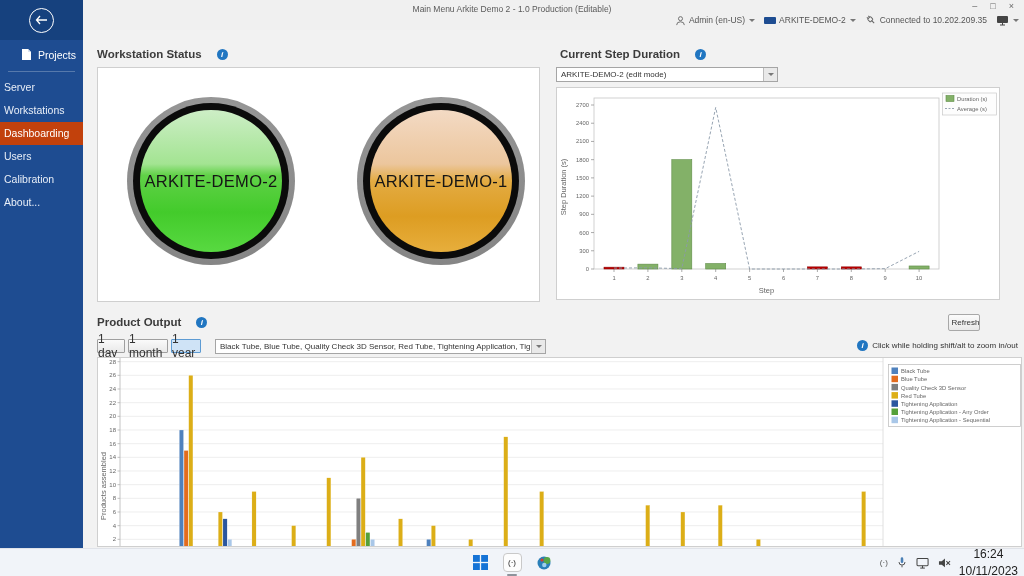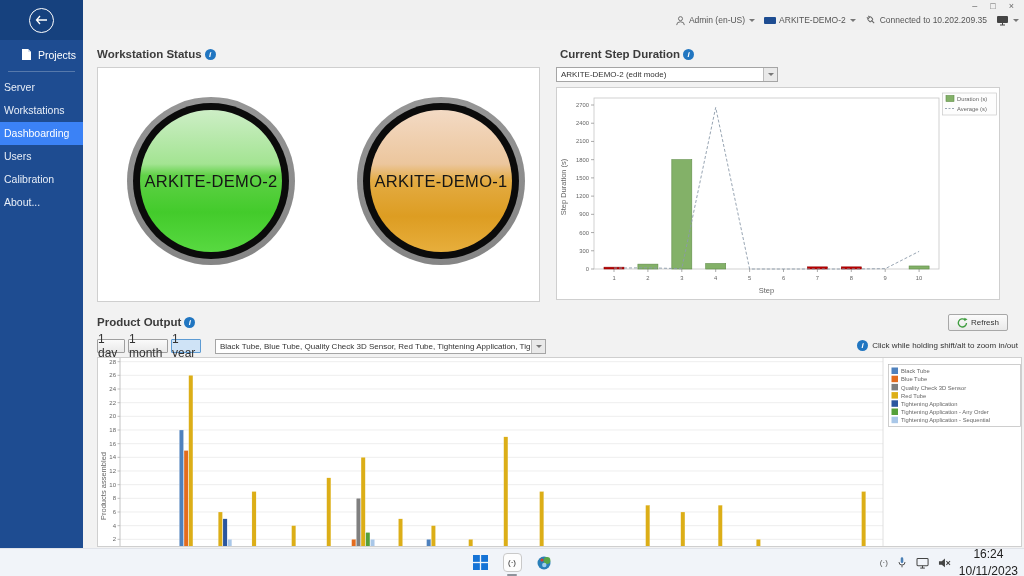--- a/index.html
+++ b/index.html
@@ -16,25 +16,25 @@
   .caret{width:0;height:0;border-left:3px solid transparent;border-right:3px solid transparent;border-top:3.5px solid #777;margin-left:1px;}
   .dev-chip{width:12px;height:7px;background:#1d4c91;border-radius:1px;}
 
   
   .sidebar{position:absolute;left:0;top:0;bottom:28px;width:83px;background:#1e4c91;z-index:5;}
   .back-btn{width:83px;height:40px;background:#16417e;display:flex;align-items:center;justify-content:center;}
   .back-circle{width:25px;height:25px;border:1.4px solid #fff;border-radius:50%;display:flex;align-items:center;justify-content:center;}
   .nav-projects{display:flex;align-items:center;gap:6px;padding:8px 0 8px 21px;color:#fff;font-size:10.5px;}
   .nav-sep{height:1px;background:rgba(255,255,255,.25);margin:2px 8px 4px 8px;}
   .nav-item{height:23px;line-height:23px;padding-left:4px;color:#e8eef7;font-size:10.5px;cursor:default;}
-  .nav-item.sel{background:#3b82f6;color:#fff;}
+  .nav-item.sel{background:#c2410c;color:#fff;}
 
   
   .main{position:absolute;left:83px;top:30px;right:0;bottom:28px;background:#f2f2f2;}
-  .sec-title{position:absolute;font-size:11.5px;font-weight:700;color:#3c3c3c;display:flex;align-items:center;gap:3px;}
+  .sec-title{position:absolute;font-size:11.5px;font-weight:700;color:#3c3c3c;display:flex;align-items:center;gap:15px;}
   .info{display:inline-block;width:11px;height:11px;border-radius:50%;background:#2176c1;color:#fff;
         font-size:8px;font-weight:700;font-style:italic;text-align:center;line-height:11px;}
   .panel{position:absolute;background:#fff;border:1px solid #cfcfcf;}
 
   
   .ws-panel{left:14px;top:37px;width:443px;height:235px;}
   .circle-outer{position:absolute;width:168px;height:168px;border-radius:50%;
      background:radial-gradient(circle at 50% 35%,#a8a8a8,#7c7c7c);padding:6px;}
   .circle-black{width:156px;height:156px;border-radius:50%;background:#0b0b0b;padding:7px;}
   .circle-face{width:142px;height:142px;border-radius:50%;display:flex;align-items:center;justify-content:center;
@@ -45,37 +45,38 @@
   
   .combo{position:absolute;height:15px;background:#fff;border:1px solid #a5a5a5;font-size:8px;color:#333;
      display:flex;align-items:center;}
   .combo .txt{flex:1;padding:0 4px;white-space:nowrap;overflow:hidden;}
   .combo .btn{width:14px;height:100%;background:#e9e9e9;border-left:1px solid #bbb;display:flex;align-items:center;justify-content:center;}
   .step-combo{left:473px;top:37px;width:222px;}
   .step-panel{left:473px;top:57px;width:444px;height:213px;}
 
   
   .po-title{left:14px;top:286px;}
-  .refresh-btn{position:absolute;left:865px;top:284px;width:60px;height:17px;border:1px solid #a8a8a8;
+  .refresh-btn{position:absolute;left:865px;top:284px;width:32px;height:17px;border:1px solid #a8a8a8;
      background:linear-gradient(#fbfbfb,#e9e9e9);display:flex;align-items:center;justify-content:center;gap:3px;
      font-size:8px;color:#333;border-radius:2px;}
   .range-btn{position:absolute;top:309px;height:14px;border:1px solid #9f9f9f;background:linear-gradient(#fafafa,#e9e9e9);
      font-size:12px;color:#333;display:flex;align-items:center;justify-content:center;border-radius:1px;}
   .range-btn.sel{background:#cfe3f6;border-color:#5d9bd3;}
   .prod-combo{left:132px;top:309px;width:331px;}
   .hint{position:absolute;right:6px;top:310px;display:flex;align-items:center;gap:4px;font-size:8px;color:#333;}
   .prod-panel{left:14px;top:327px;width:925px;height:190px;overflow:hidden;}
   svg text{fill:#666;}
 </style>
 </head>
 <body>
 
 <div class="screen">
 
   <div class="titlebar">
+    <div class="win-title">Main Menu Arkite Demo 2 - 1.0 Production  (Editable)</div>
     <div class="win-controls">
       <span>–</span>
       <span>□</span>
       <span>×</span>
     </div>
     <div class="identity">
       <div class="id-item">
         <svg width="11" height="11" viewBox="0 0 12 12">
           <circle cx="6" cy="4" r="2.2" fill="none" stroke="#666" stroke-width="1"></circle>
           <path d="M1.8 11 a4.2 3.6 0 0 1 8.4 0" fill="none" stroke="#666" stroke-width="1"></path>

